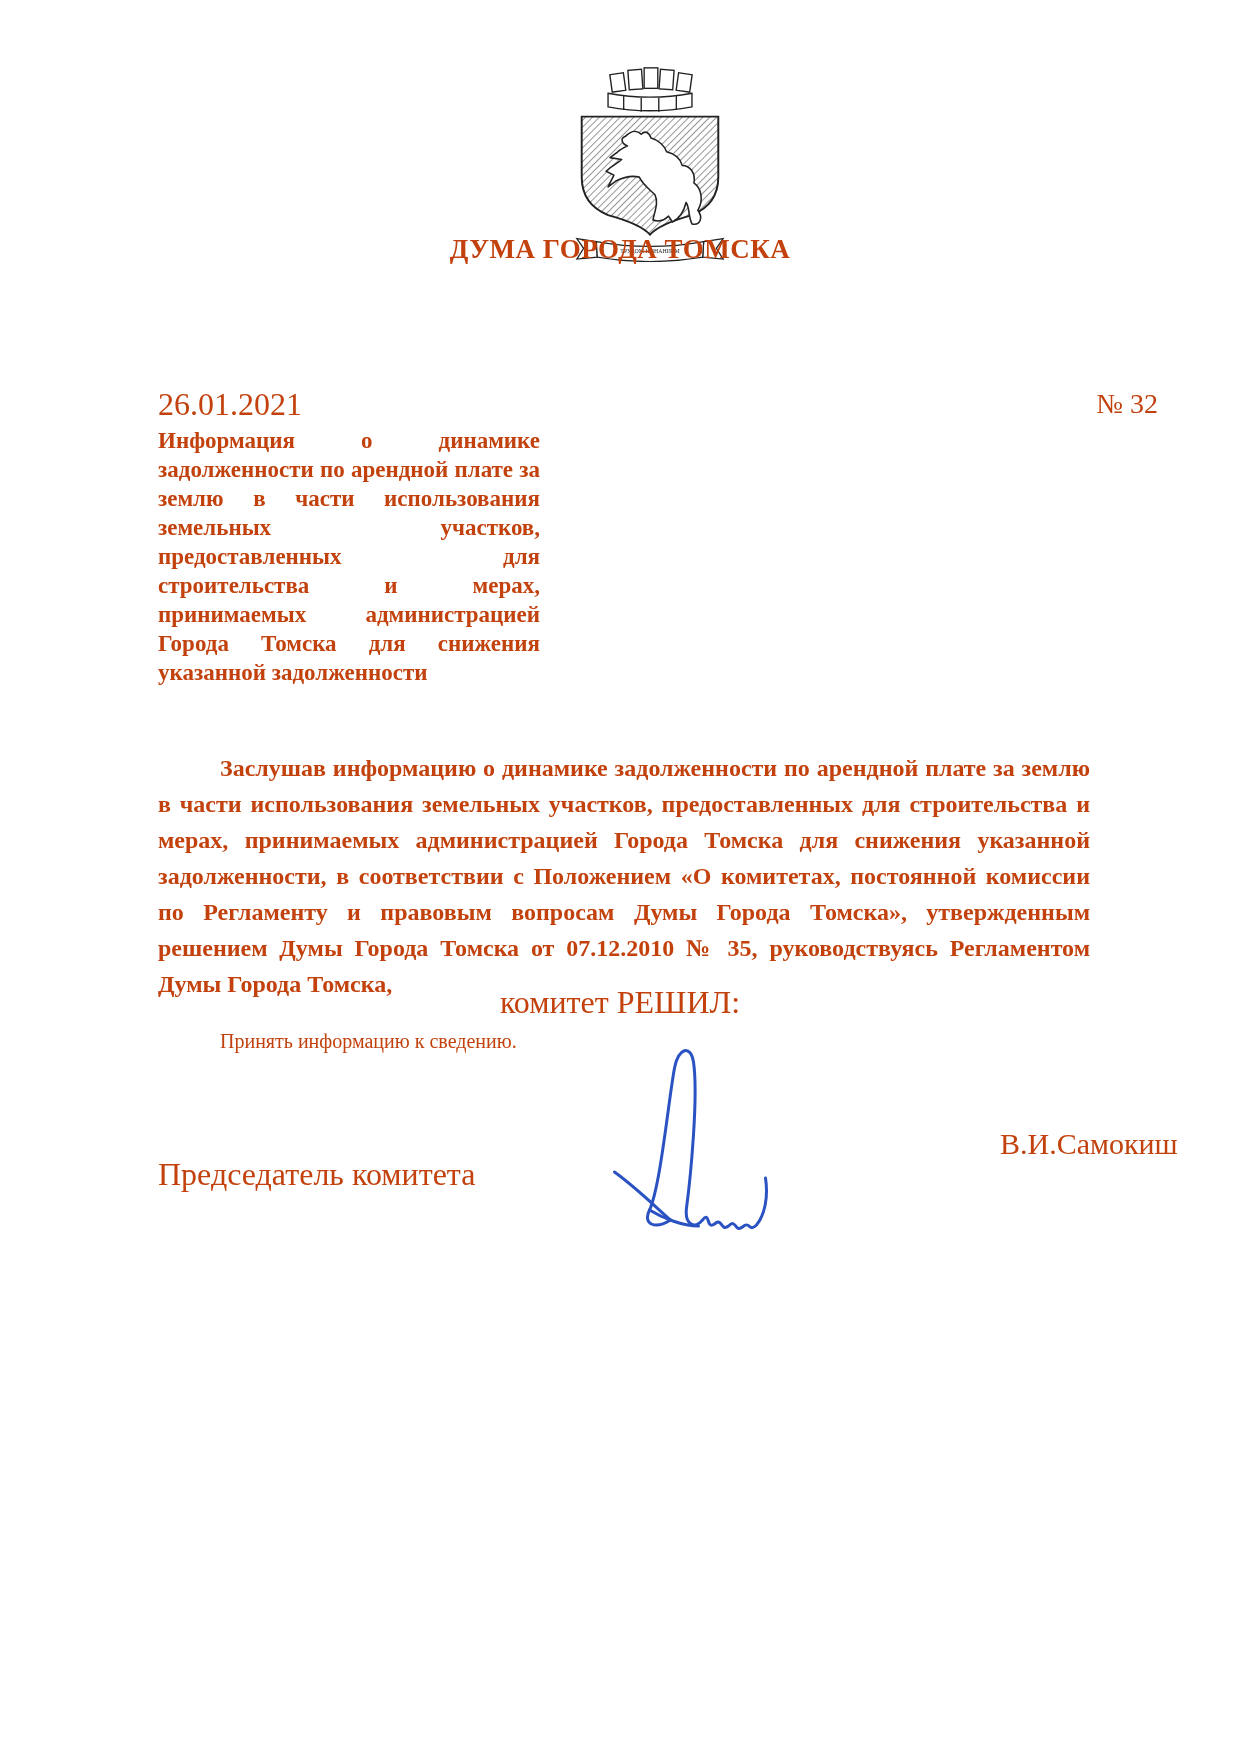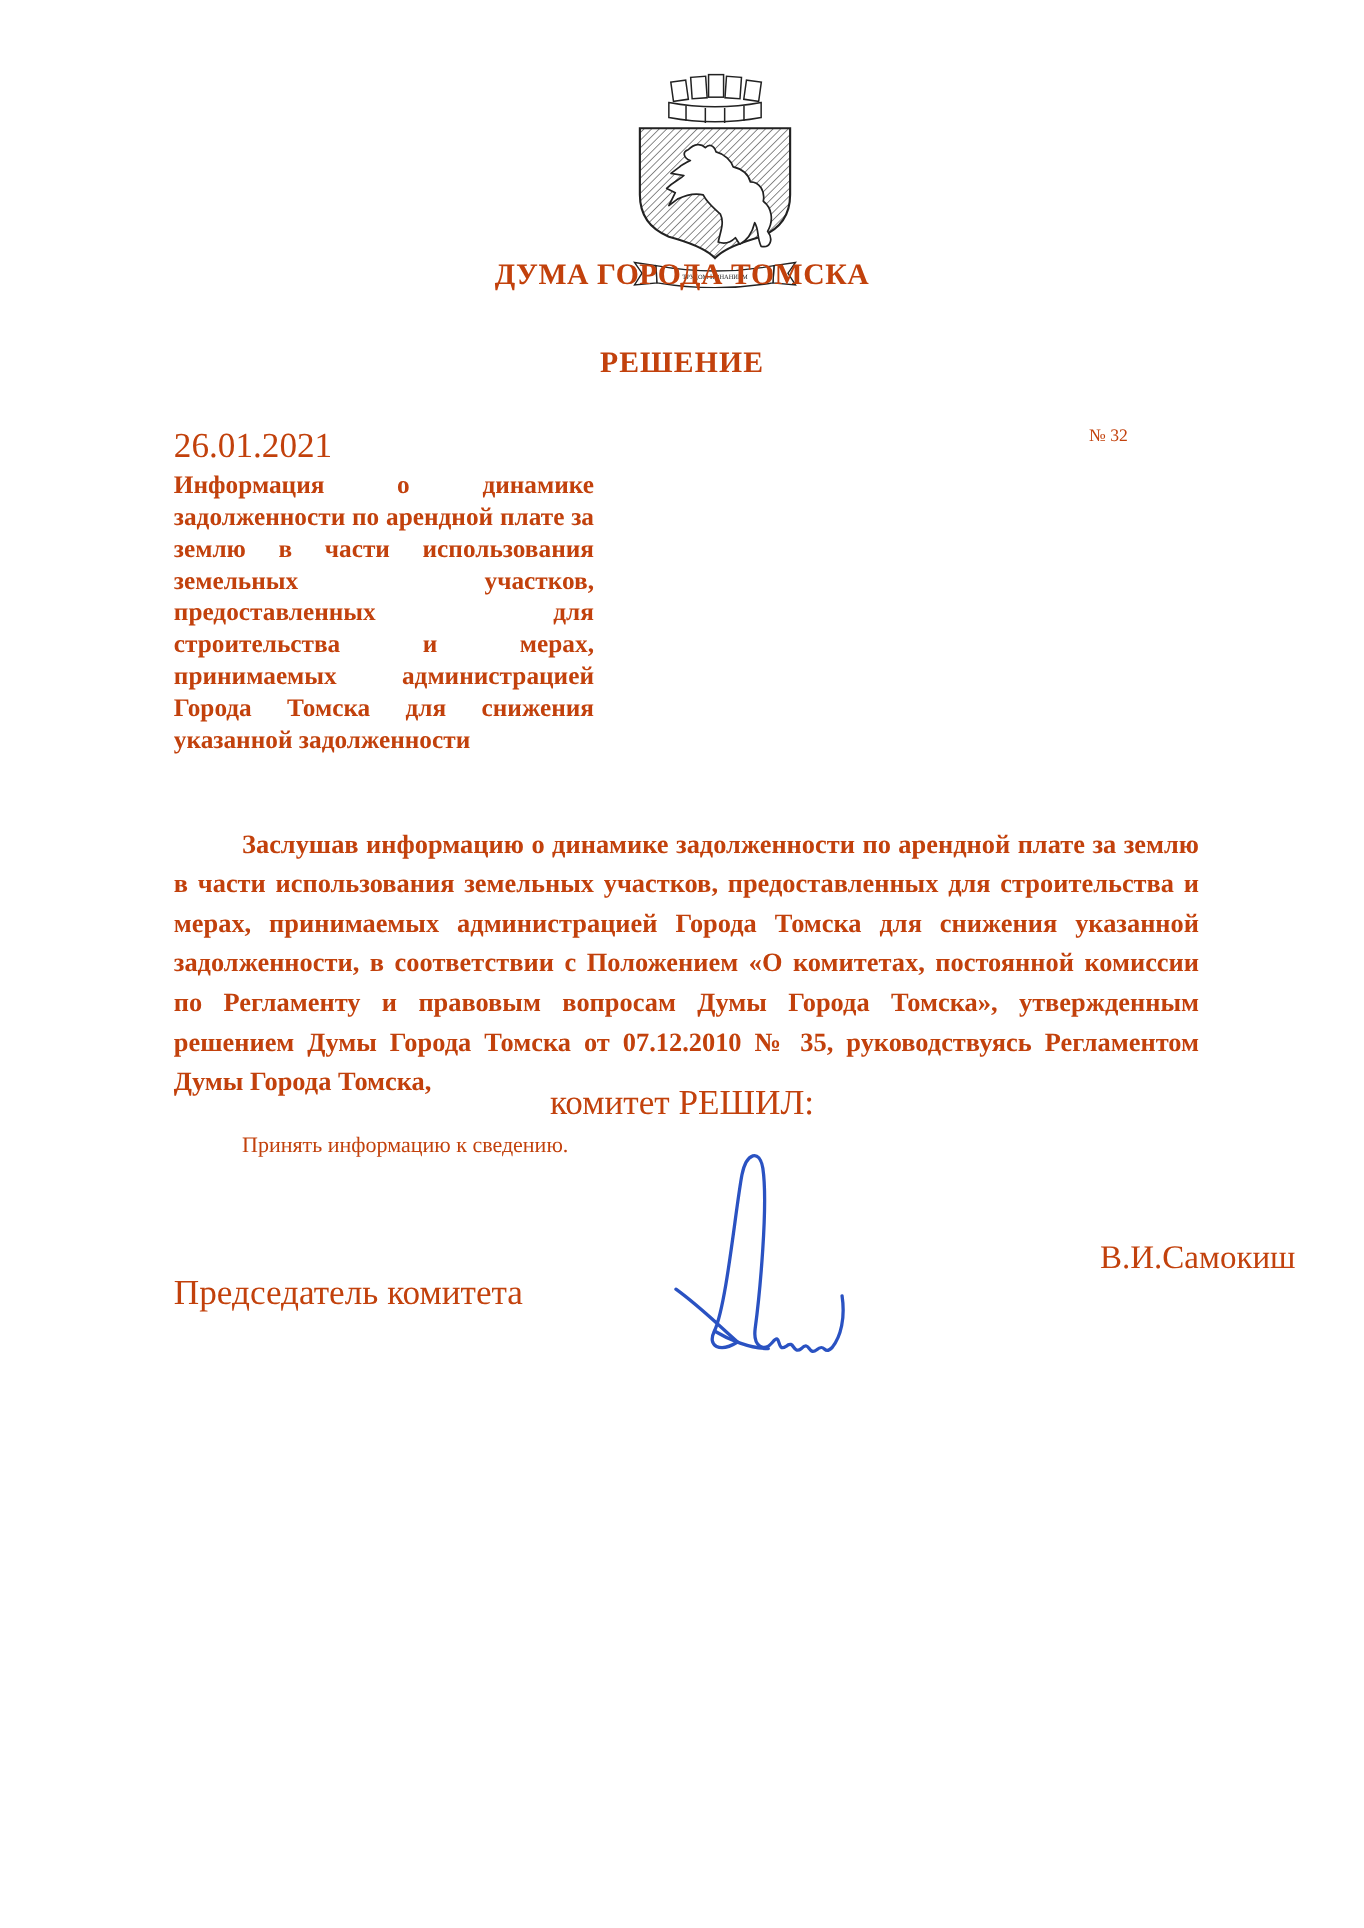--- a/index.html
+++ b/index.html
@@ -10,21 +10,21 @@
     font-family:"Liberation Serif", serif;
     color:#c2410c;
     overflow:hidden;
   }
   .abs{position:absolute;}
   .center{left:0;width:1240px;text-align:center;}
   .h-org{top:234px;font-size:27px;font-weight:bold;letter-spacing:.5px;}
   .h-committee{top:274px;font-size:29px;font-weight:bold;letter-spacing:.3px;}
   .h-doctype{top:314px;font-size:27px;font-weight:bold;letter-spacing:1px;}
   .dateline-date{top:386px;left:158px;font-size:32px;}
-  .dateline-num{top:388px;left:990px;width:168px;font-size:16px;}
+  .dateline-num{top:388px;left:990px;width:168px;text-align:right;font-size:28px;}
   .subject{
     top:426px;left:158px;width:382px;
     font-size:23px;font-weight:bold;line-height:29px;
     text-align:justify;
   }
   .body-par{
     top:750px;left:158px;width:932px;
     font-size:24px;line-height:36px;
     text-align:justify;text-indent:62px;font-weight:bold;
   }
@@ -88,21 +88,20 @@
       <g fill="#ffffff" stroke="#222" stroke-width="1.3">
         <path d="M40 184 L20 181 L27 191 L20 202 L41 200 Z"></path>
         <path d="M150 184 L170 181 L163 191 L170 202 L149 200 Z"></path>
         <path d="M40 184 Q95 194 150 184 L149 200 Q95 209 41 200 Z"></path>
       </g>
       <text x="95" y="196" text-anchor="middle" font-size="6" fill="#222" stroke="none">ТРУДОМ И ЗНАНИЕМ</text>
     </svg>
   </div>
 
   <div class="abs center h-org">ДУМА ГОРОДА ТОМСКА</div>
-  <div class="abs center h-doctype">РЕШЕНИЕ</div>
 
   <div class="abs dateline-date">26.01.2021</div>
   <div class="abs dateline-num">№ 32</div>
 
   <div class="abs subject">Информация о динамике задолженности по арендной плате за землю в части использования земельных участков, предоставленных для строительства и мерах, принимаемых администрацией Города Томска для снижения указанной задолженности</div>
 
   <div class="abs body-par">Заслушав информацию о динамике задолженности по арендной плате за землю в части использования земельных участков, предоставленных для строительства и мерах, принимаемых администрацией Города Томска для снижения указанной задолженности, в соответствии с Положением «О комитетах, постоянной комиссии по Регламенту и правовым вопросам Думы Города Томска», утвержденным решением Думы Города Томска от 07.12.2010 № 35, руководствуясь Регламентом Думы Города Томска,</div>
 
   <div class="abs center decision-lead">комитет РЕШИЛ:</div>
   <div class="abs decision-item">Принять информацию к сведению.</div>

